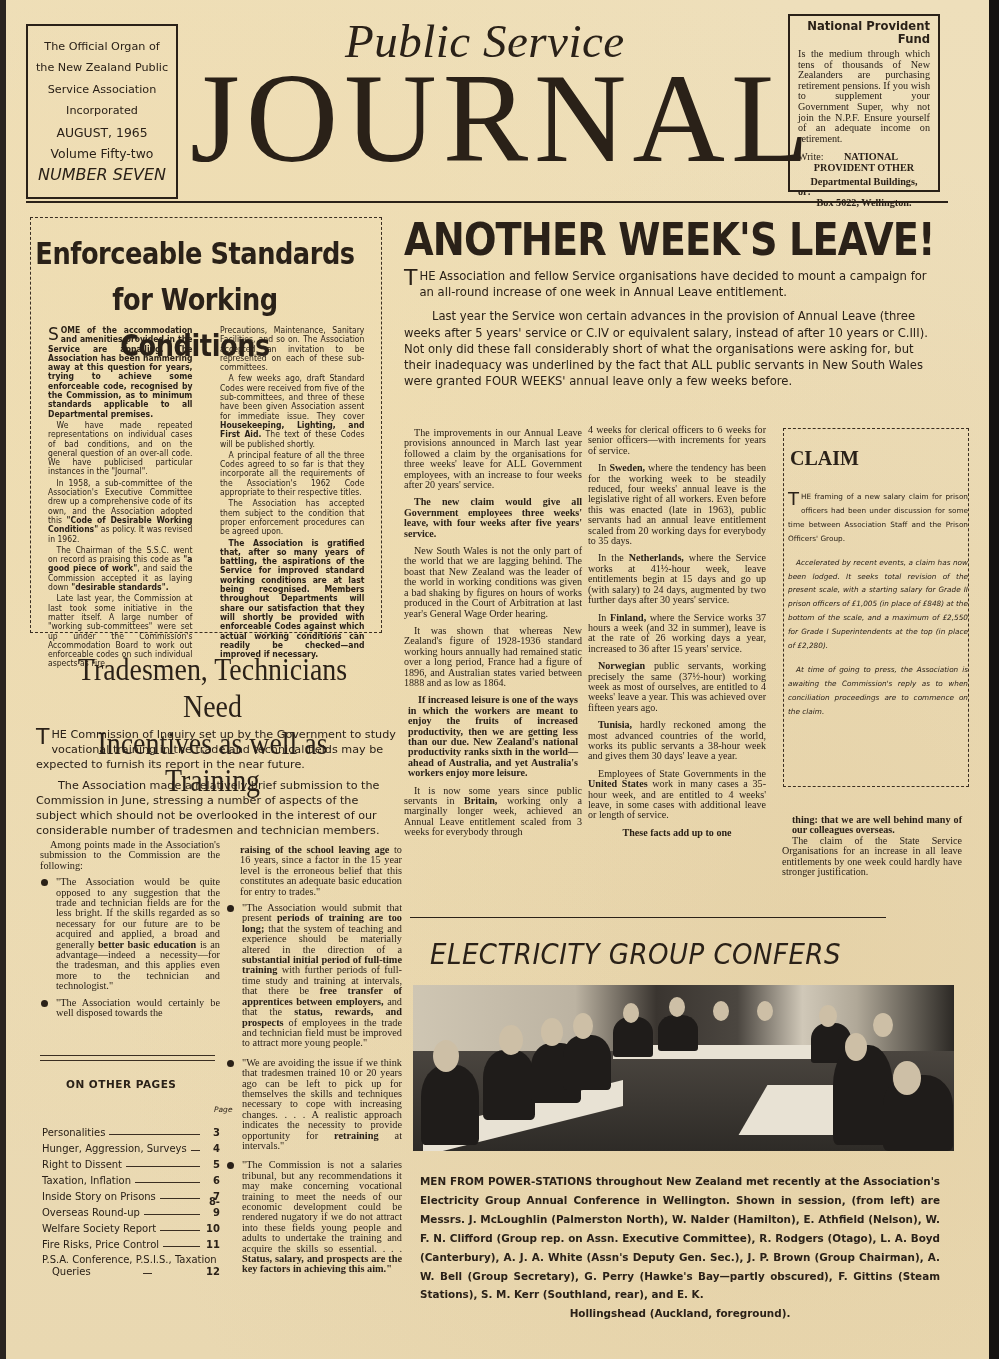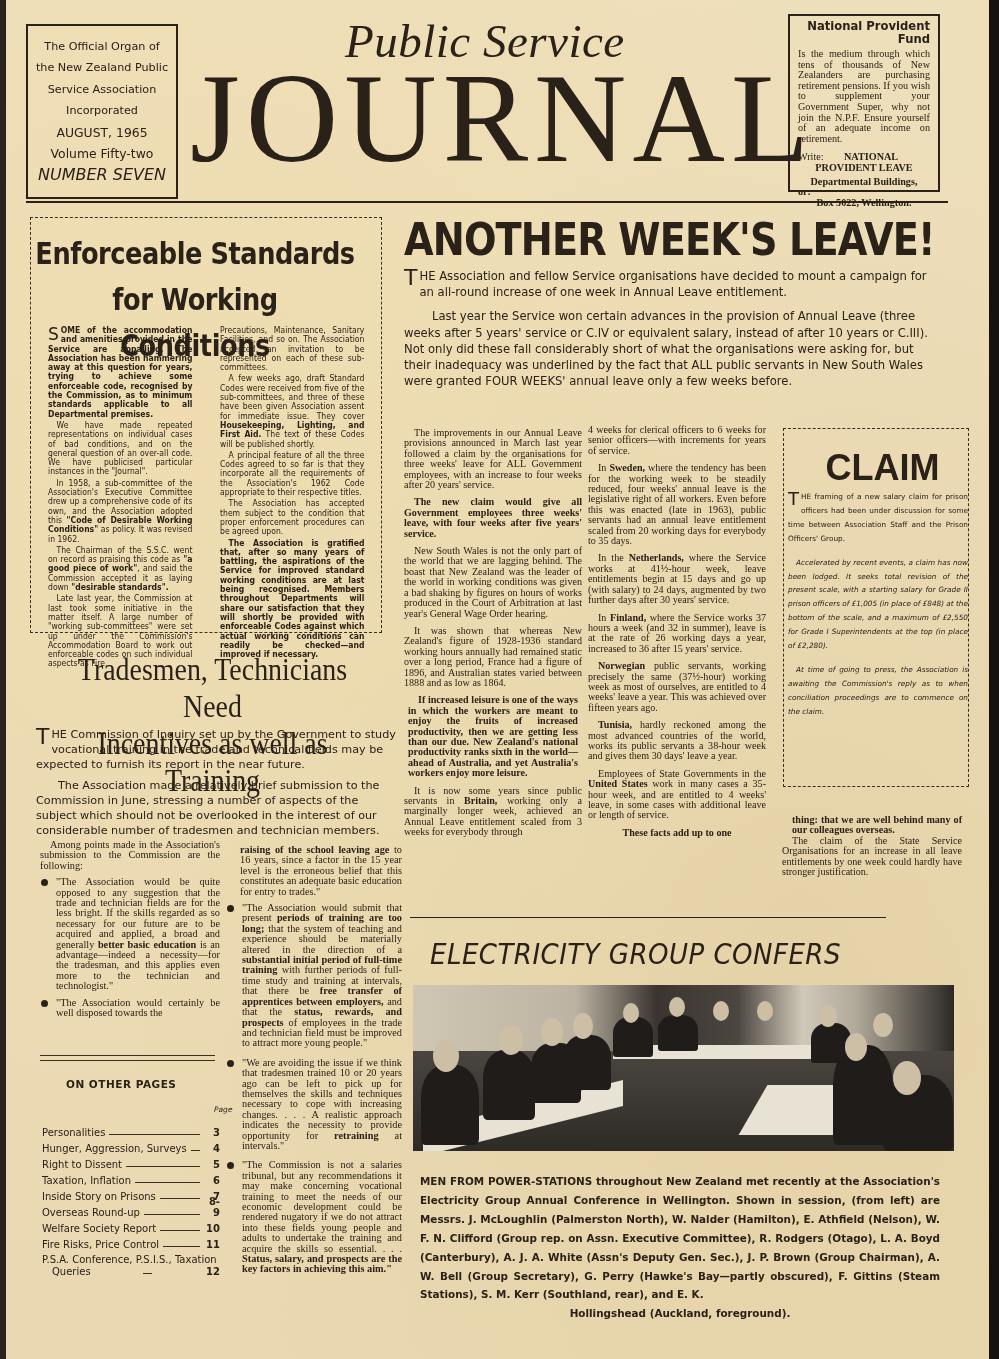--- a/index.html
+++ b/index.html
@@ -123,22 +123,22 @@
   .leave-intro .ind2 { text-indent: 28px; }
   .leave-col {
     position: absolute; width: 178px;
     font-family: "Liberation Serif", serif; font-size: 10.1px; line-height: 10.4px;
     text-align: justify; color: #2a2118;
   }
   .leave-col p { text-indent: 10px; margin-bottom: 7px; }
   .leave-col p.bindent { padding-left: 4px; padding-right: 4px; }
 
   
-  .claim-title { position: absolute; left: 790px; top: 447px; width: 185px; text-align: center;
-    font-family: Liberation Sans, sans-serif; font-weight: bold; font-size: 36px; color: #2a2118; }
+  .claim-title { position: absolute; left: 790px; top: 447px; width: 185px; 
+    font-family: Liberation Serif, serif; font-weight: bold; font-size: 20px; color: #2a2118; }
   .claim-body { position: absolute; left: 788px; top: 490px; width: 180px;
     font-family: "DejaVu Sans", sans-serif; font-size: 7.3px; line-height: 13.9px; text-align: justify; color: #2a2118; }
   .claim-body p { margin-bottom: 10px; }
   .claim-body .ti { text-indent: 8px; font-style: italic; }
 
   
   .elec-rule { position: absolute; left: 410px; top: 917px; width: 476px; height: 1px; background: #2a2118; }
   .elec-title {
     position: absolute; left: 430px; top: 938px; width: 520px;
     font-family: "DejaVu Sans", sans-serif; font-style: italic; font-size: 28px; letter-spacing: 0.5px;
@@ -182,21 +182,21 @@
   <div class="title-main">JOURNAL</div>
 
   <div class="npf-box">
     <div class="npf-title">National Provident Fund</div>
     <div class="npf-body">Is the medium through which tens of thousands of New Zealanders are purchasing retirement pensions. If you wish to supplement your Government Super, why not join the N.P.F. Ensure yourself of an adequate income on retirement.</div>
     <div class="npf-write">
       <span style="font-weight:normal">Write:</span>
       &nbsp;&nbsp;&nbsp;&nbsp;&nbsp;&nbsp;
       <span>NATIONAL</span>
     </div>
-    <div class="npf-c">PROVIDENT LEAVE</div>
+    <div class="npf-c">PROVIDENT OTHER</div>
     <div class="npf-c" style="margin-top:3px">Departmental Buildings,</div>
     <div style="font-weight:bold">or:</div>
     <div class="npf-c">Box 5022, Wellington.</div>
   </div>
 
   <div class="mast-rule"></div>
 
   <div class="dash-box" style="left:30px;top:217px;width:352px;height:416px;"></div>
   <div class="enf-title">
     <div>Enforceable Standards</div>

